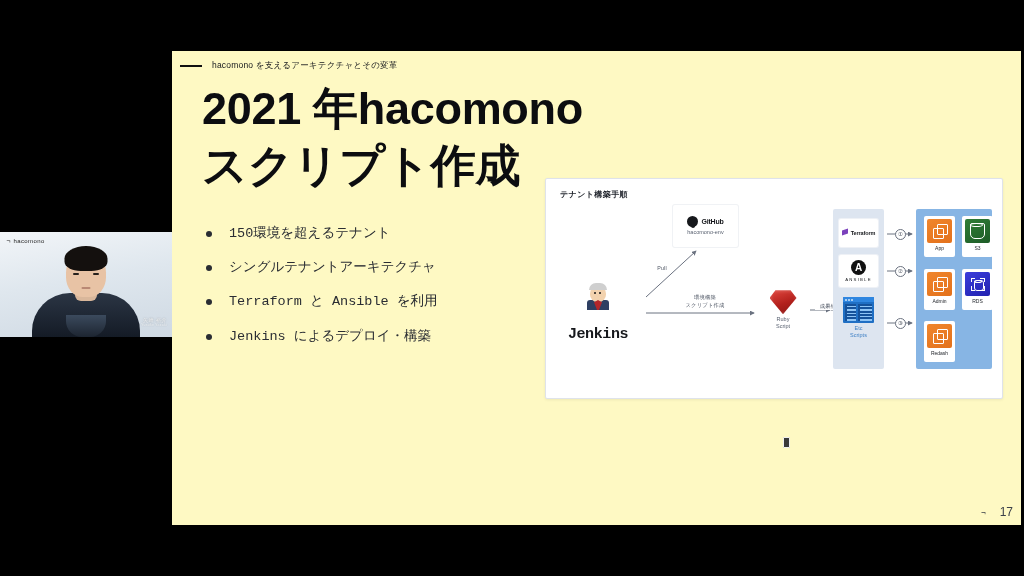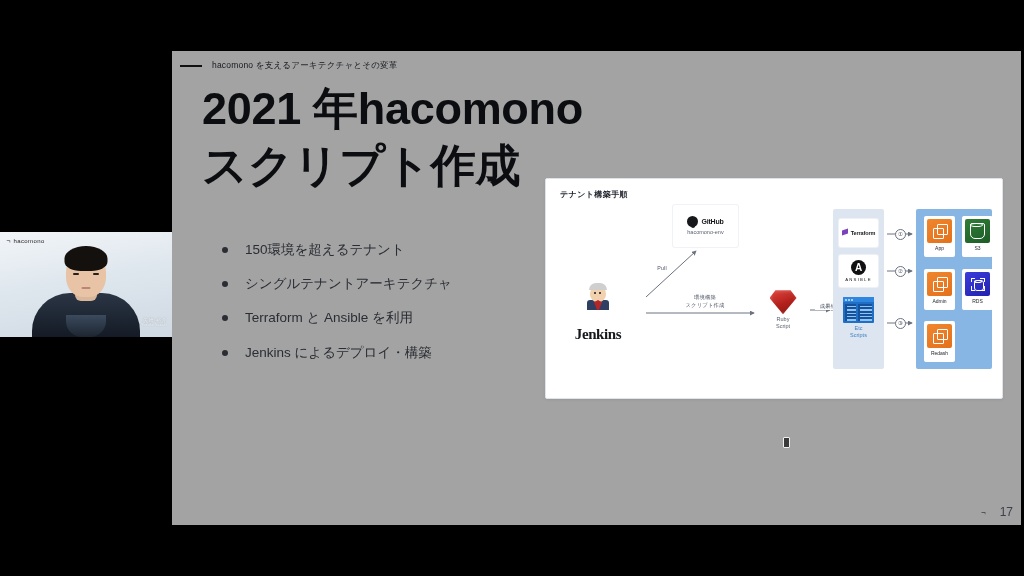--- a/index.html
+++ b/index.html
@@ -31,34 +31,34 @@
   .person .head{position:absolute;left:50%;bottom:40px;transform:translateX(-50%);
                 width:40px;height:47px;background:#e8c3a5;border-radius:48% 48% 42% 42%;}
   .person .hair{position:absolute;left:50%;bottom:66px;transform:translateX(-50%);
                 width:43px;height:25px;background:#14100e;border-radius:50% 50% 38% 38%;}
   .person .eyeL,.person .eyeR{position:absolute;bottom:62px;width:6px;height:2px;background:#26201c;border-radius:2px;}
   .person .eyeL{left:50%;margin-left:-13px;} .person .eyeR{left:50%;margin-left:7px;}
   .person .mouth{position:absolute;left:50%;bottom:48px;transform:translateX(-50%);
                  width:9px;height:2px;background:#b98874;border-radius:2px;}
 
   
-  .slide{position:absolute;left:172px;top:51px;width:849px;height:474px;background:#a3a3a3;}
+  .slide{position:absolute;left:172px;top:51px;width:849px;height:474px;background:#fef9c3;}
 
   .kicker{position:absolute;left:8px;top:9px;display:flex;align-items:center;gap:10px;}
   .kicker .rule{width:22px;height:1.6px;background:#111;display:block;}
   .kicker .txt{font-size:8.5px;color:#16181c;letter-spacing:.2px;white-space:nowrap;}
 
   .title{position:absolute;left:30px;top:30px;width:420px;color:#0c0d10;
          font-size:45px;font-weight:bold;line-height:1.26;letter-spacing:-.3px;}
   .title .ln{display:block;white-space:nowrap;}
 
   .bullets{position:absolute;left:34px;top:175px;width:420px;}
   .bullets li{list-style:none;display:flex;align-items:flex-start;gap:17px;
               margin:0 0 18px 0;font-size:13.5px;color:#2a2d33;line-height:1.2;}
-  .bullets{margin:16px;padding:0;}
+  .bullets{margin:0;padding:0;font-family:Liberation Mono, monospace;}
   .bullets .dot{flex:none;width:6px;height:6px;border-radius:50%;background:#2a2d33;margin-top:5px;}
 
   
   .diagram{position:absolute;left:373px;top:127px;width:456px;height:219px;
            background:#fff;border:1px solid #dfe3ea;border-radius:2px;
            box-shadow:0 1px 3px rgba(0,0,0,.07);}
   .diag-title{position:absolute;left:14px;top:10px;font-size:8px;color:#1b1f27;
               font-weight:bold;letter-spacing:.4px;}
 
   .node{position:absolute;background:#fff;border-radius:2px;
@@ -75,21 +75,21 @@
 
   
   .n-jenkins{left:8px;top:103px;width:88px;height:62px;}
   .jk-head{width:24px;height:27px;position:relative;}
   .jk-head .face{position:absolute;left:4px;top:2px;width:16px;height:17px;background:#f2d2ae;border-radius:50% 50% 44% 44%;}
   .jk-head .hairline{position:absolute;left:3px;top:0px;width:18px;height:7px;background:#cfcfcf;border-radius:9px 9px 0 0;}
   .jk-head .tie{position:absolute;left:8px;top:17px;width:8px;height:10px;background:#b3262a;clip-path:polygon(50% 0,100% 22%,62% 100%,38% 100%,0 22%);}
   .jk-head .shirt{position:absolute;left:1px;top:17px;width:22px;height:10px;background:#2e3f62;border-radius:3px 3px 0 0;}
   .jk-head .eyeL,.jk-head .eyeR{position:absolute;top:9px;width:2px;height:2px;background:#1a1a1a;border-radius:50%;}
   .jk-head .eyeL{left:8px;} .jk-head .eyeR{left:13px;}
-  .jk-word{font-family:Liberation Serif, serif;font-weight:bold;
+  .jk-word{font-family:Liberation Mono, monospace;font-weight:bold;
            font-size:15px;color:#16181c;letter-spacing:-.4px;margin-top:16px;}
 
   
   .n-ruby{left:213px;top:104px;width:48px;height:54px;}
   .ruby-gem{width:27px;height:24px;background:linear-gradient(160deg,#e2473f 0%,#b2201c 55%,#8a1512 100%);
             clip-path:polygon(22% 0,78% 0,100% 33%,50% 100%,0 33%);
             box-shadow:inset 0 0 4px rgba(255,255,255,.35);}
 
   
   .grp-tools{position:absolute;left:287px;top:30px;width:51px;height:160px;background:#dde5f0;border-radius:2px;}

